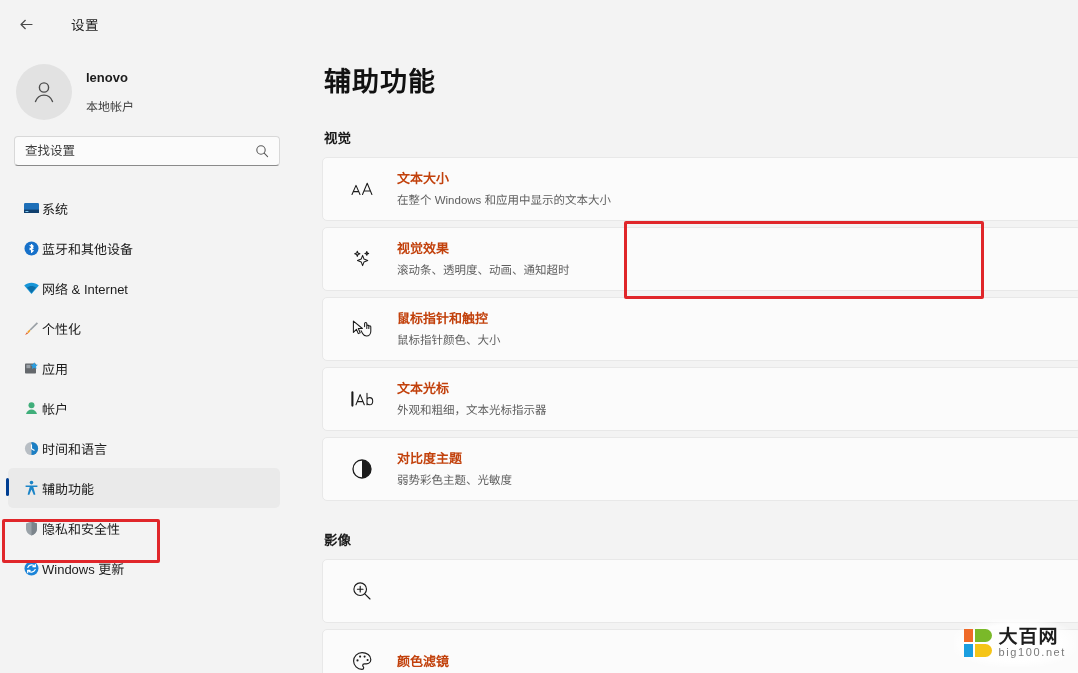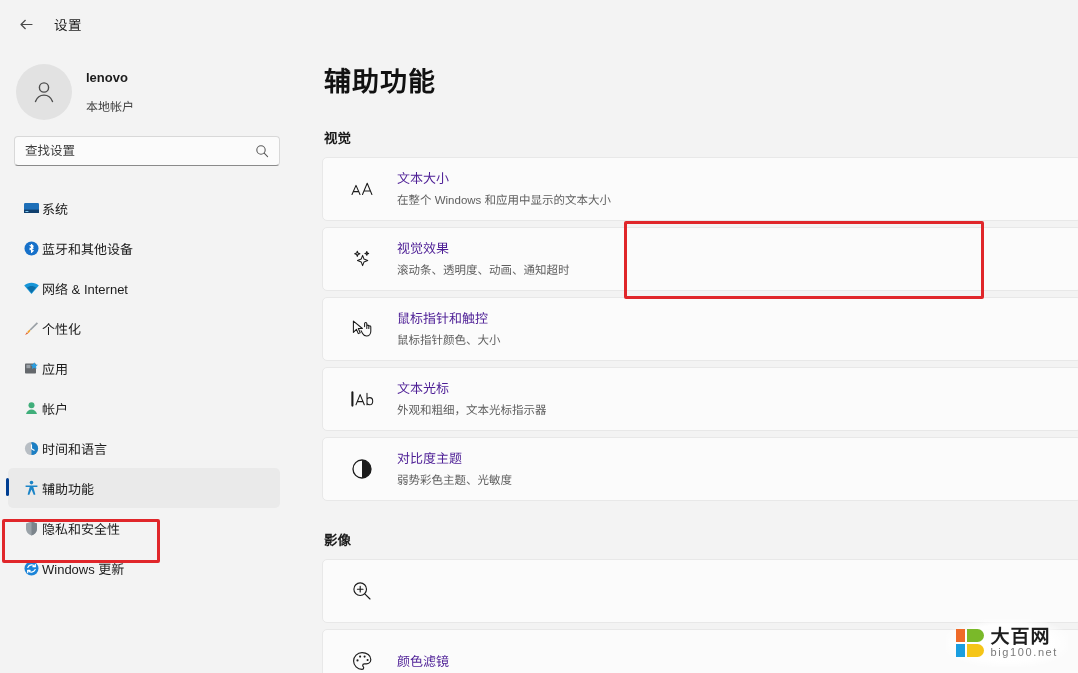--- a/index.html
+++ b/index.html
@@ -25,21 +25,21 @@
     width: 302px;
     height: 673px;
     background: #f3f3f3;
     flex: 0 0 302px;
   }
   .titlebar {
     display: flex;
     align-items: center;
     height: 48px;
     padding-left: 12px;
-    gap: 14px;
+    gap: 31px;
   }
   .back-btn {
     width: 28px; height: 28px;
     display: flex; align-items: center; justify-content: center;
     border-radius: 4px;
     color: #4a4a4a;
   }
   .back-btn svg { display: block; }
   .app-title {
     font-size: 13.5px;
@@ -160,38 +160,38 @@
     width: 26px;
     flex: 0 0 26px;
     display: flex;
     align-items: center;
     justify-content: center;
     color: #1b1b1b;
     margin-right: 22px;
   }
   .card-ico svg { display: block; }
   .card-text { line-height: 1.3; }
-  .card-title { font-size: 13px; color: #4c1d95; }
+  .card-title { font-size: 13px; color: #c2410c; font-weight: bold; }
   .card-sub { font-size: 11.5px; color: #5f5f5f; margin-top: 3px; }
 
   
   .red-box {
     position: absolute;
     border: 3px solid #e0262a;
     border-radius: 2px;
     pointer-events: none;
     z-index: 30;
   }
   #red-nav  { left: 2px;  top: 519px; width: 158px; height: 44px; }
   #red-card { left: 322px; top: 221px; width: 360px; height: 78px; }
 
   
   .watermark {
     position: absolute;
-    right: 10px;
+    right: 2px;
     bottom: 6px;
     display: flex;
     align-items: center;
     gap: 7px;
     z-index: 40;
     background: radial-gradient(ellipse at center, rgba(255,255,255,.92) 55%, rgba(255,255,255,0) 78%);
     padding: 8px 10px;
   }
   .wm-logo {
     position: relative;

